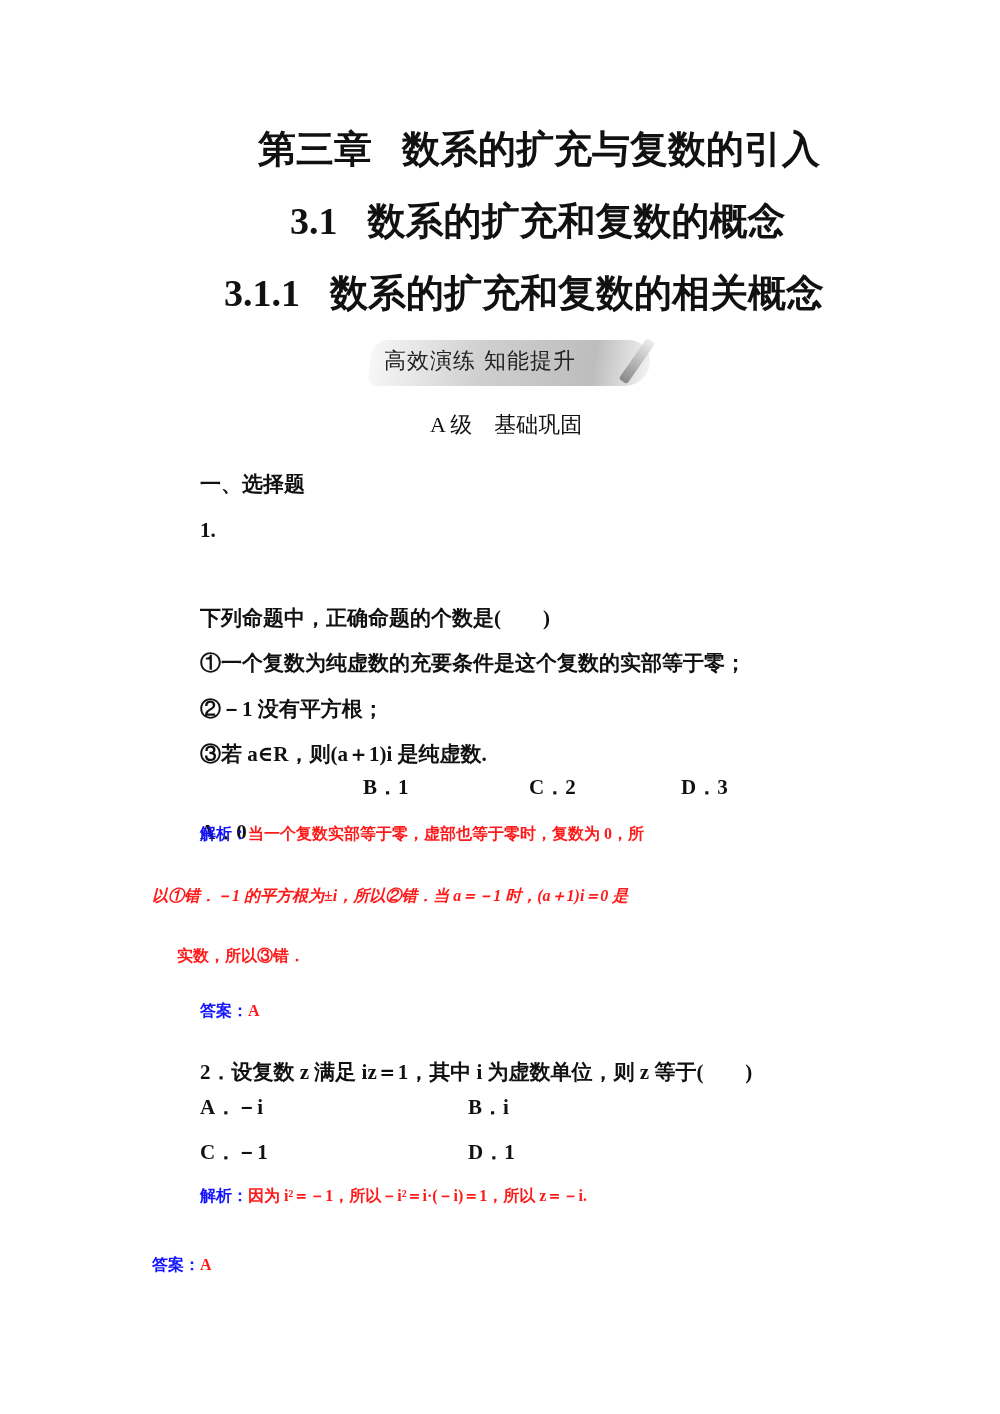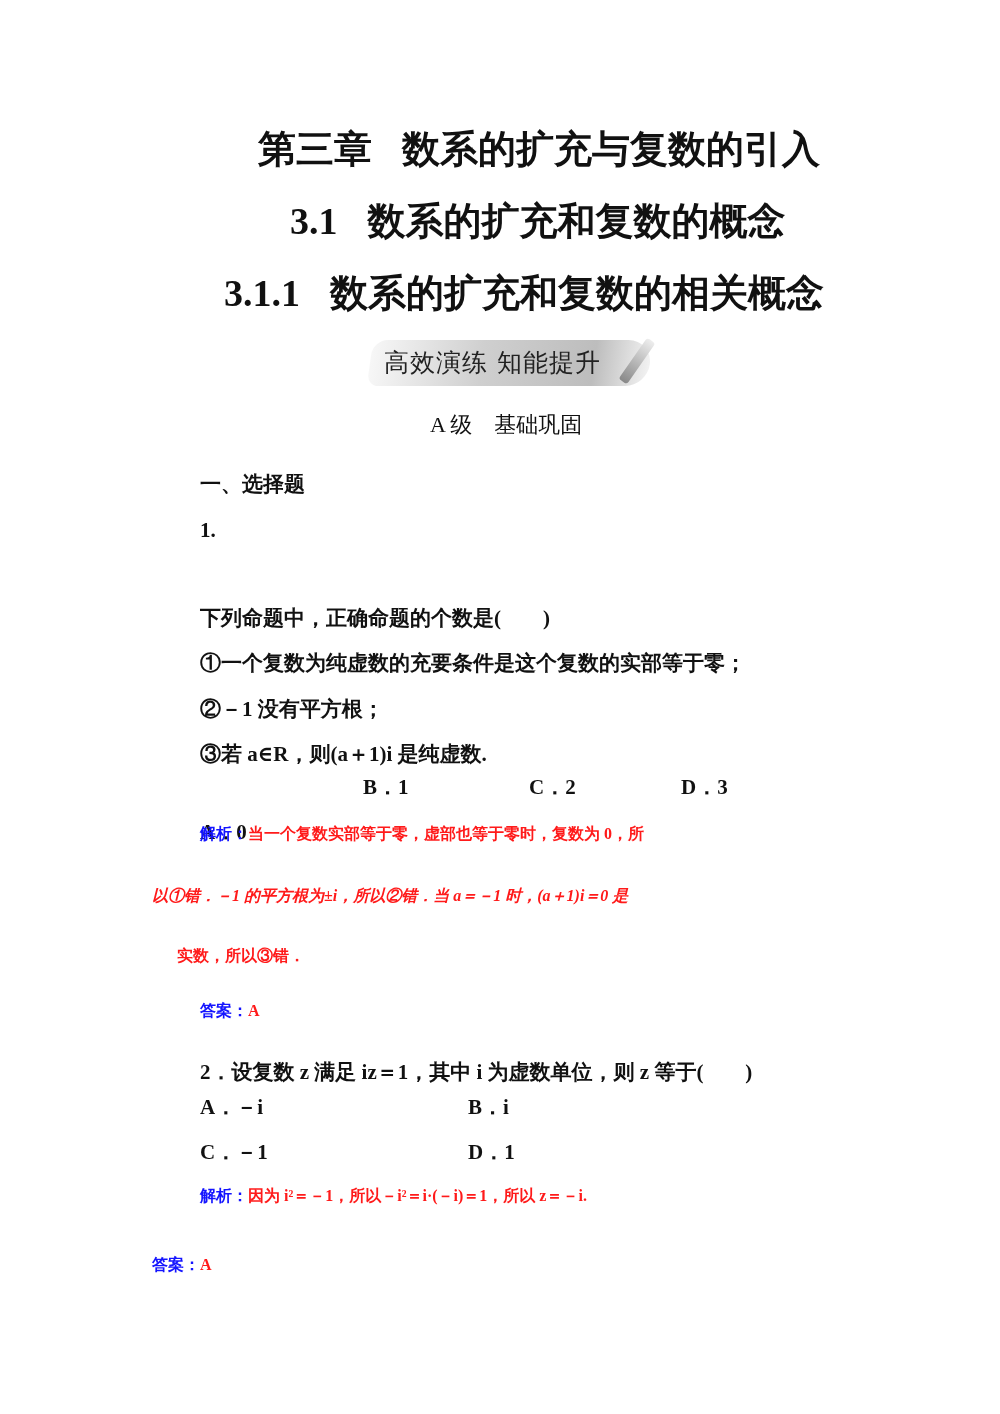--- a/index.html
+++ b/index.html
@@ -9,21 +9,21 @@
   .title { font-weight: bold; font-size: 38px; letter-spacing: 0px; }
   .t1 { top: 124px; left: 258px; }
   .t2 { top: 196px; left: 290px; }
   .t3 { top: 268px; left: 224px; text-align: right; }
   .gap { display: inline-block; width: 30px; }
   .banner { top: 334px; left: 350px; width: 330px; height: 58px; }
   .banner-bg { position: absolute; left: 20px; top: 6px; width: 280px; height: 46px;
     background: linear-gradient(90deg, rgba(200,200,200,0.15), #cfcfcf 40%, #bdbdbd 80%, rgba(190,190,190,0.2));
     border-radius: 18px 30px 26px 14px; transform: skewX(-8deg); }
   .banner-text { position: absolute; left: 34px; top: 12px; font-family: "DejaVu Sans", sans-serif;
-    font-size: 25px; color: #222; letter-spacing: 1px; }
+    font-size: 22px; color: #222; letter-spacing: 1px; }
   .brush { position: absolute; left: 282px; top: 2px; width: 10px; height: 50px;
     background: linear-gradient(180deg,#eee,#888); transform: rotate(35deg); border-radius: 3px; }
   .level { top: 410px; left: 430px; font-weight: normal; font-size: 22px; }
   .body-text { font-weight: bold; font-size: 21px; margin-top: 12px; }
   .sec { top: 458px; left: 200px; }
   .q1num { top: 506px; left: 200px; }
   .q1stem { top: 592px; left: 200px; }
   .s1 { top: 637px; left: 200px; }
   .s2 { top: 683px; left: 200px; }
   .s3 { top: 728px; left: 200px; }

